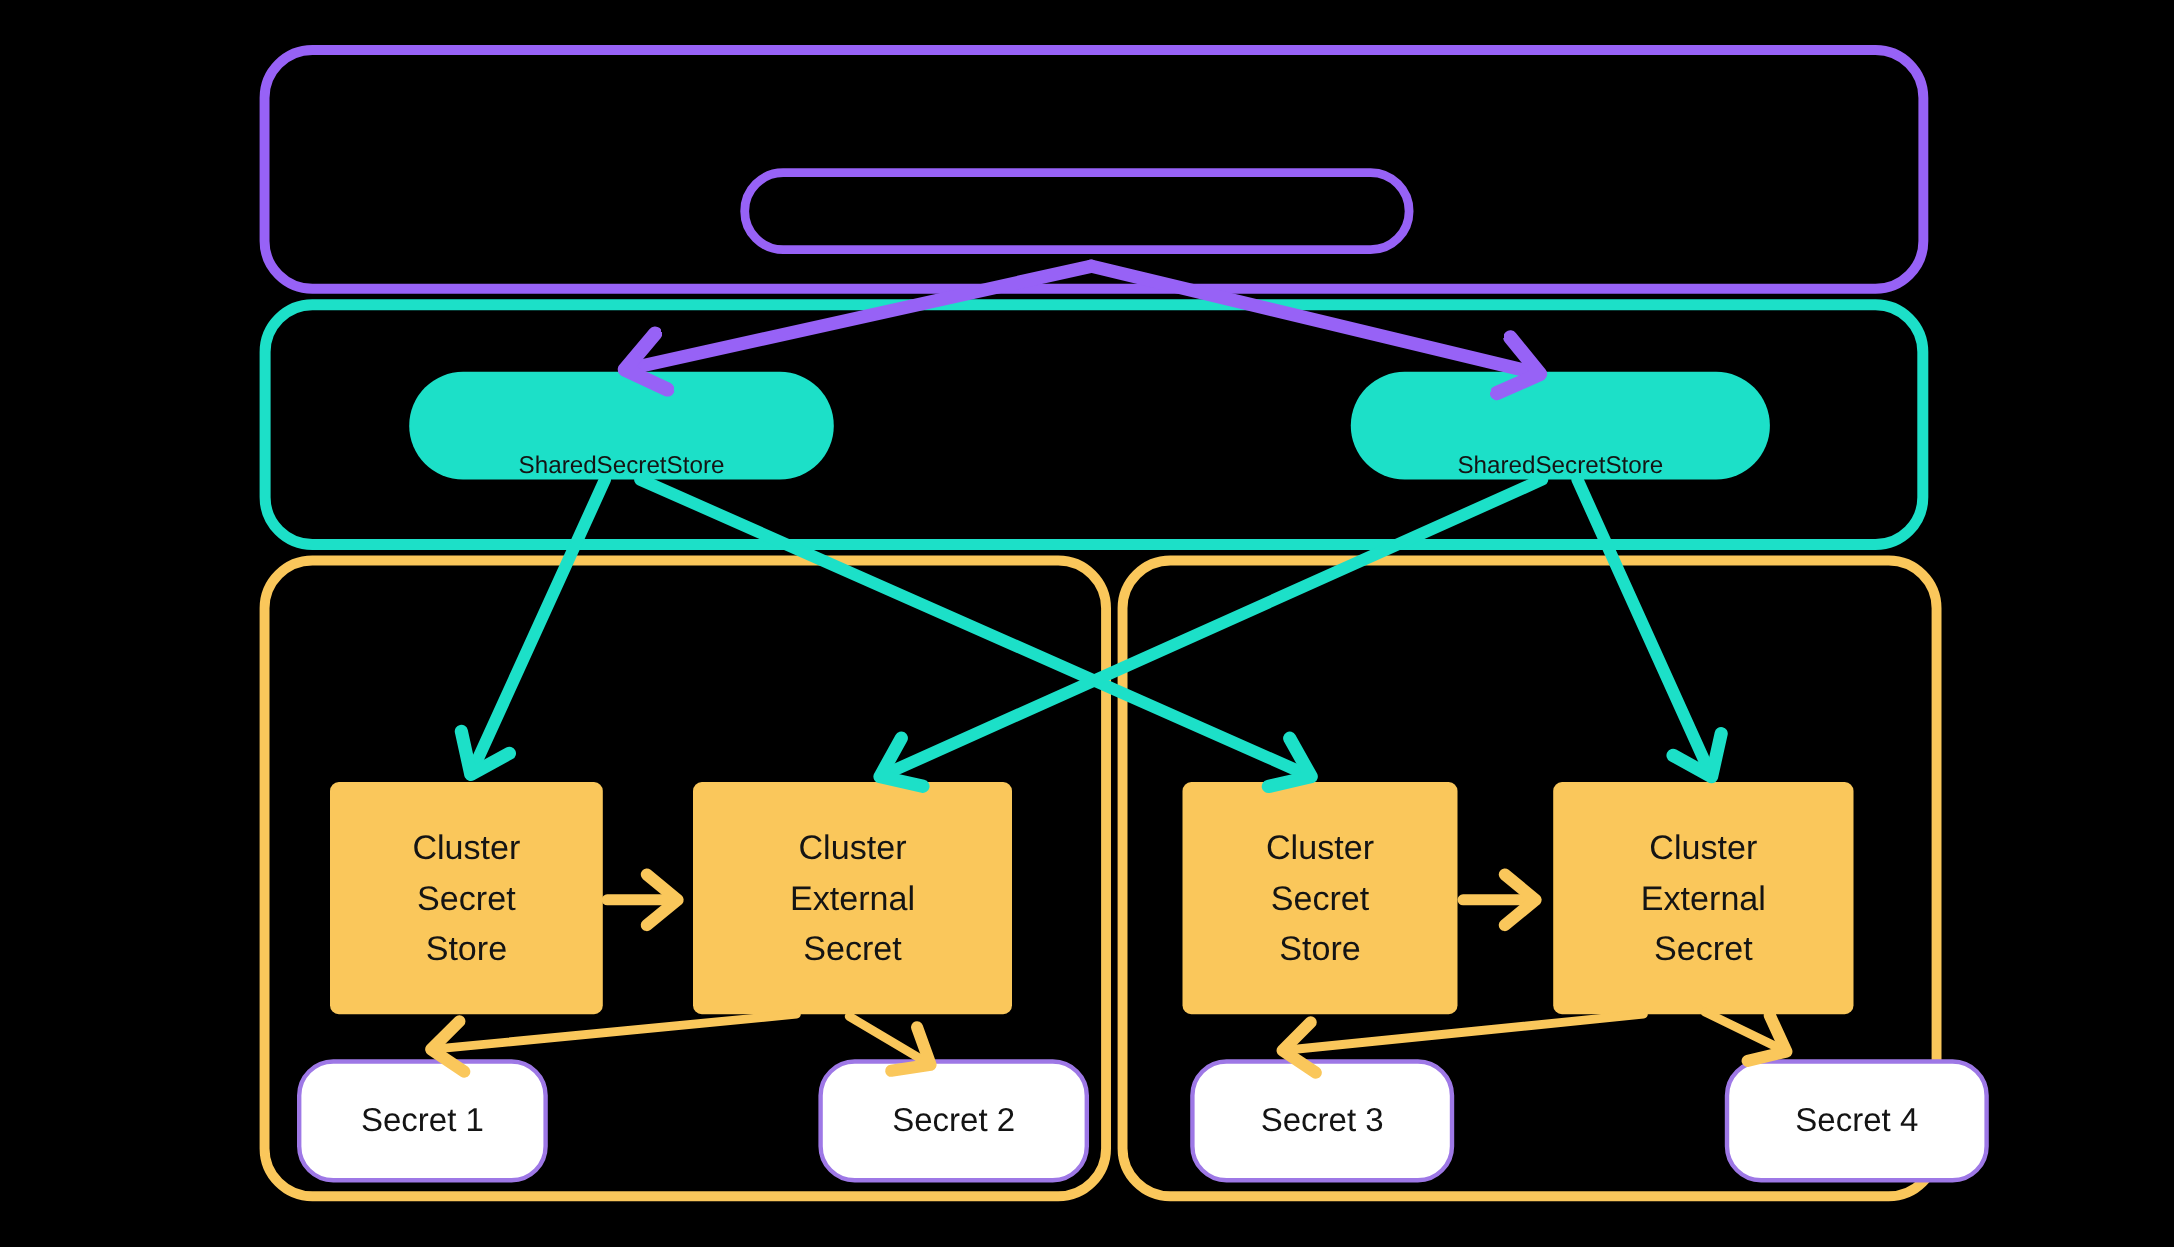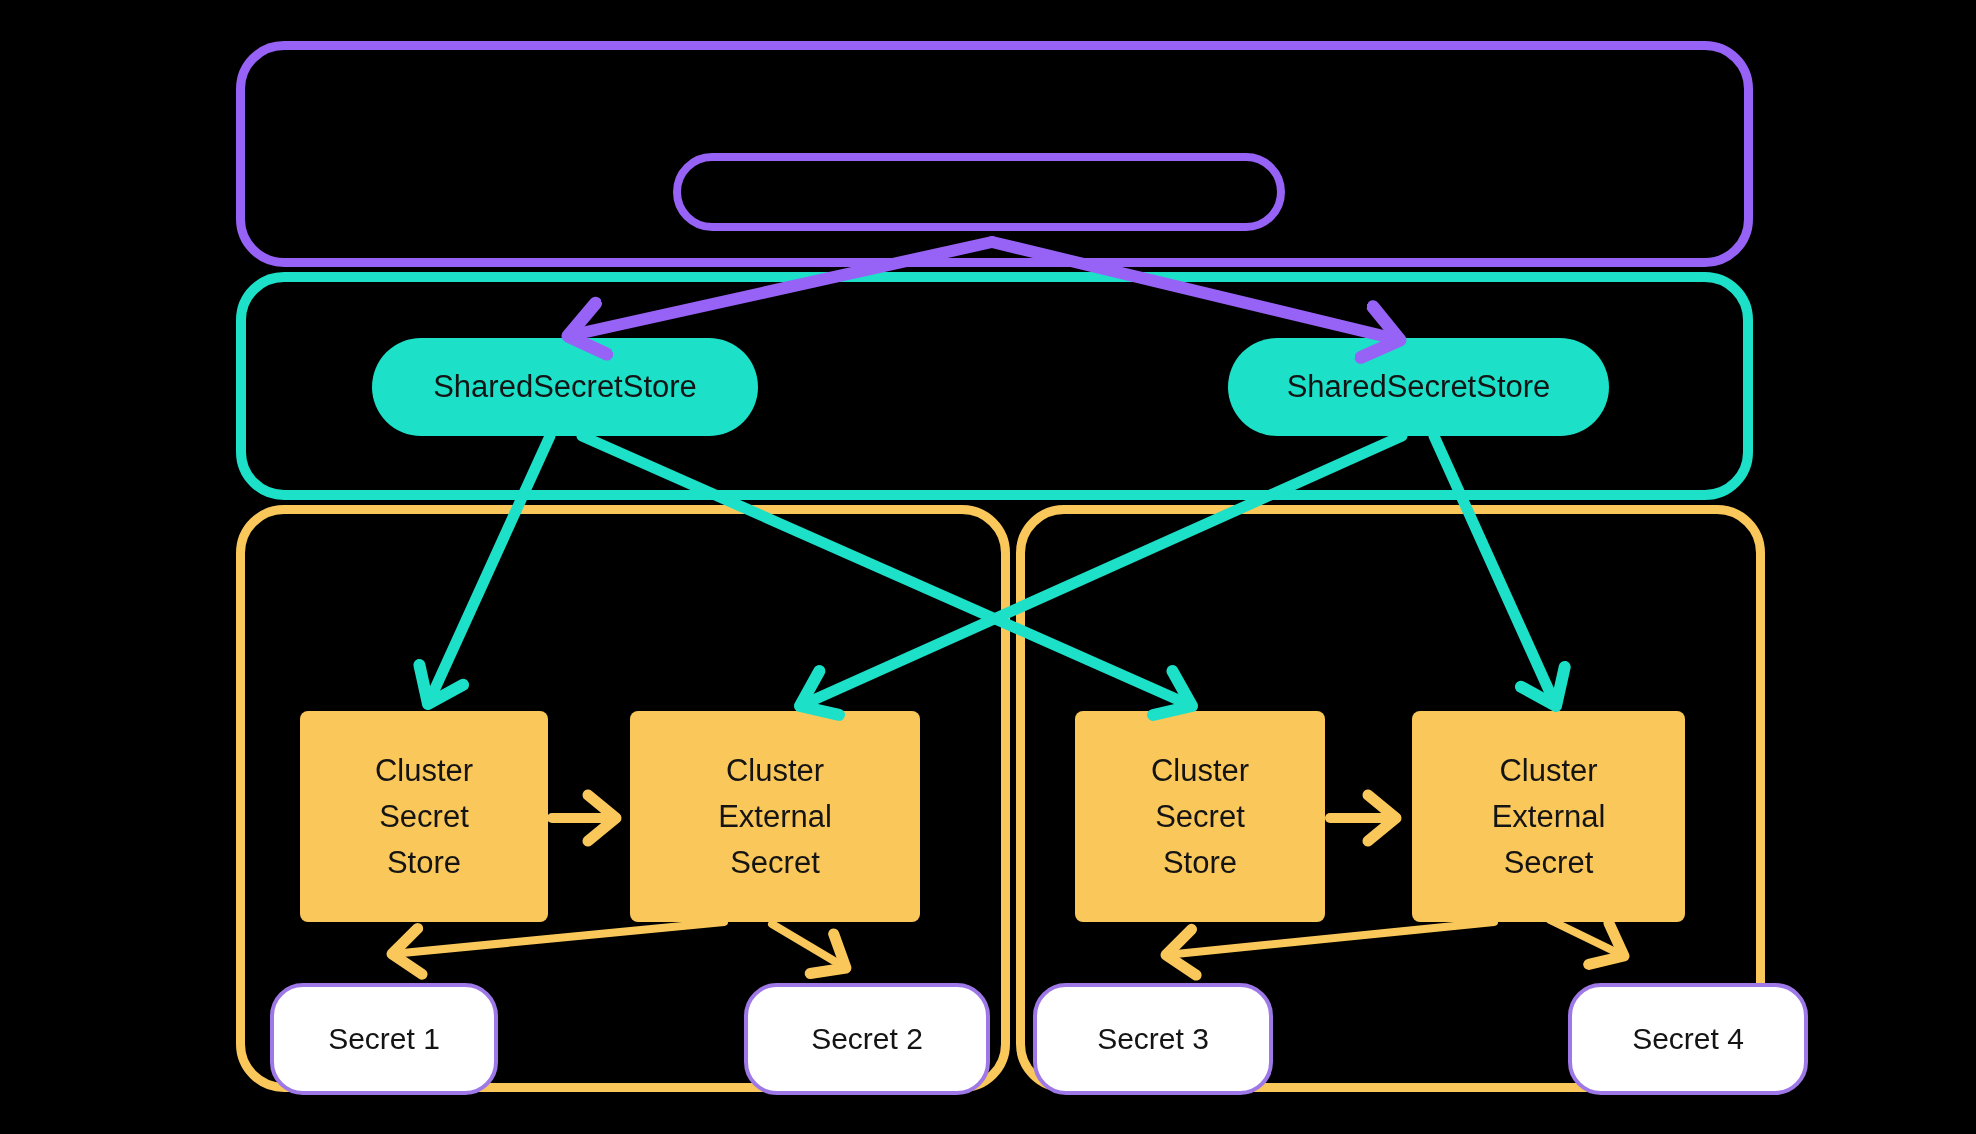--- a/index.html
+++ b/index.html
@@ -24,37 +24,37 @@
   .node {
     display: flex;
     align-items: center;
     justify-content: center;
     text-align: center;
     color: var(--text-dark);
   }
   .sss-pill {
     background: var(--teal);
     border-radius: 49px;
-    font-size: 31px;
+    font-size: 22px;
     font-weight: 500;
+    align-items: flex-end;
   }
   .cluster-box {
     background: var(--yellow);
     border-radius: 8px;
     font-size: 31px;
     font-weight: 500;
   }
   .cluster-box .line { display: block; line-height: 46px; }
   .secret-pill {
     background: var(--secret-fill);
     border: 4px solid var(--secret-border);
     border-radius: 33px;
     font-size: 30px;
     font-weight: 500;
-    margin-top: 20px;
   }
   #edge-layer {
     position: absolute;
     left: 0; top: 0;
     width: 1976px;
     height: 1134px;
     pointer-events: none;
   }
 </style>
 </head>
@@ -106,21 +106,21 @@
       <span class="line">Store</span>
     </div>
   </div>
   <div class="abs node cluster-box" style="left:1412px; top:711px; width:273px; height:211px;">
     <div>
       <span class="line">Cluster</span>
       <span class="line">External</span>
       <span class="line">Secret</span>
     </div>
   </div>
-  <div class="abs node secret-pill" style="left:1033px; top:963px; width:240px; height:112px;">
+  <div class="abs node secret-pill" style="left:1082px; top:963px; width:240px; height:112px;">
     <span>Secret 3</span>
   </div>
   <div class="abs node secret-pill" style="left:1568px; top:963px; width:240px; height:112px;">
     <span>Secret 4</span>
   </div>
 
   <svg id="edge-layer" viewBox="0 0 1976 1134" aria-hidden="true">
     <defs>
       <marker id="head-purple" markerUnits="userSpaceOnUse" markerWidth="80" markerHeight="80" viewBox="0 0 80 80" refX="40" refY="40" orient="auto">
         <path d="M6,14 L40,40 L6,66" fill="none" style="stroke:var(--purple)" stroke-width="13" stroke-linecap="round" stroke-linejoin="round"></path>

